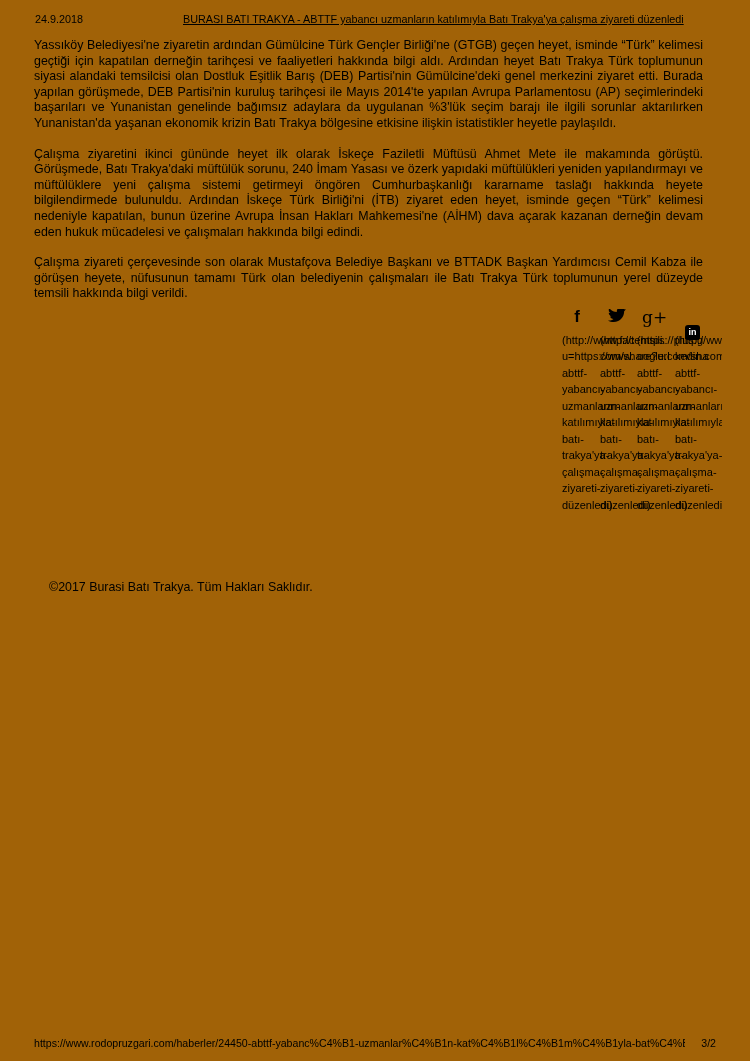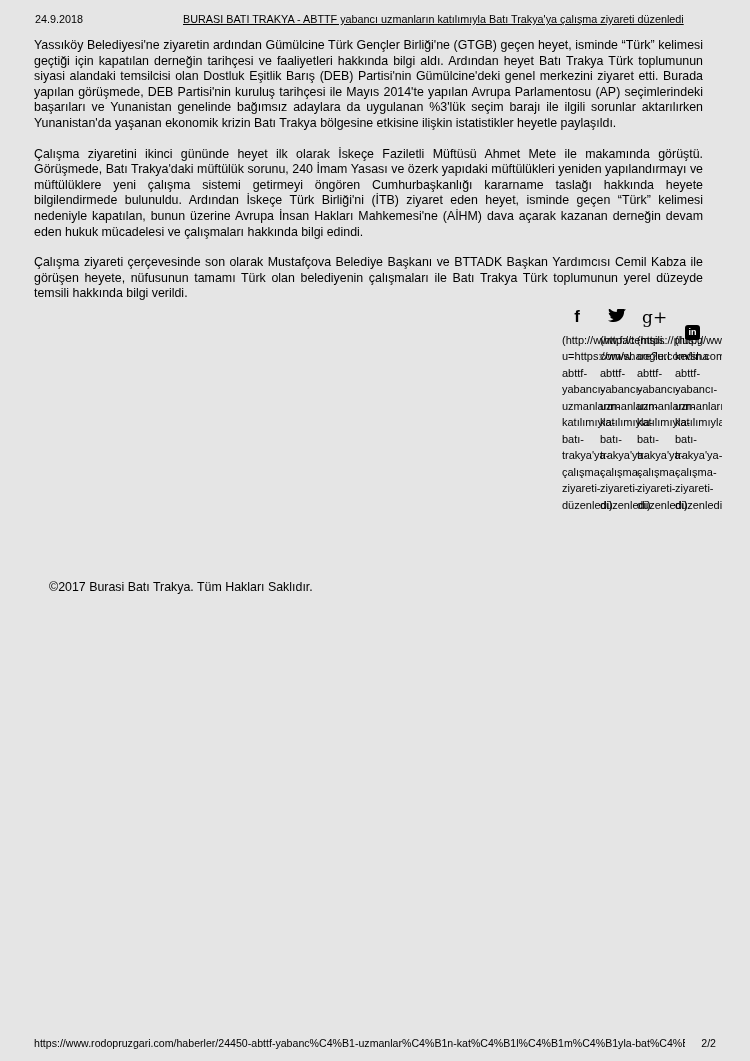--- a/index.html
+++ b/index.html
@@ -3,21 +3,21 @@
 <meta charset="utf-8">
 <style>
   * { box-sizing: border-box; }
   html, body {
     margin: 0; padding: 0;
     width: 750px; height: 1061px;
     background: #ffffff;
     color: #000000;
     font-family: "Liberation Sans", sans-serif;
   }
-  .page { position: relative; width: 750px; height: 1061px; overflow: hidden; background: #e5e5e5; }
+  .page { position: relative; width: 750px; height: 1061px; overflow: hidden; background: #a16207; }
 
   
   .print-header { position: absolute; top: 13px; left: 0; right: 0; height: 14px; font-size: 10.8px; color: #000; }
   .print-date  { position: absolute; left: 35px; top: 0; white-space: nowrap; }
   .print-title { position: absolute; left: 183px; top: 0; white-space: nowrap; text-decoration: underline; }
 
   
   .main { position: absolute; top: 38px; left: 34px; width: 682px; }
   .body-par {
     margin: 0 13px 15px 0;
@@ -129,16 +129,16 @@
 çalışma-
 ziyareti-
 düzenledi)</div>
     </div>
 
     <div class="copyright">©2017 Burasi Batı Trakya. Tüm Hakları Saklıdır.</div>
   </div>
 
   <div class="print-footer">
     <span class="footer-url">https://www.rodopruzgari.com/haberler/24450-abttf-yabanc%C4%B1-uzmanlar%C4%B1n-kat%C4%B1l%C4%B1m%C4%B1yla-bat%C4%B1-trak…</span>
-    <span class="footer-page">2/2</span>
+    <span class="footer-page">3/2</span>
   </div>
 
 </div>
 
 </body></html>

